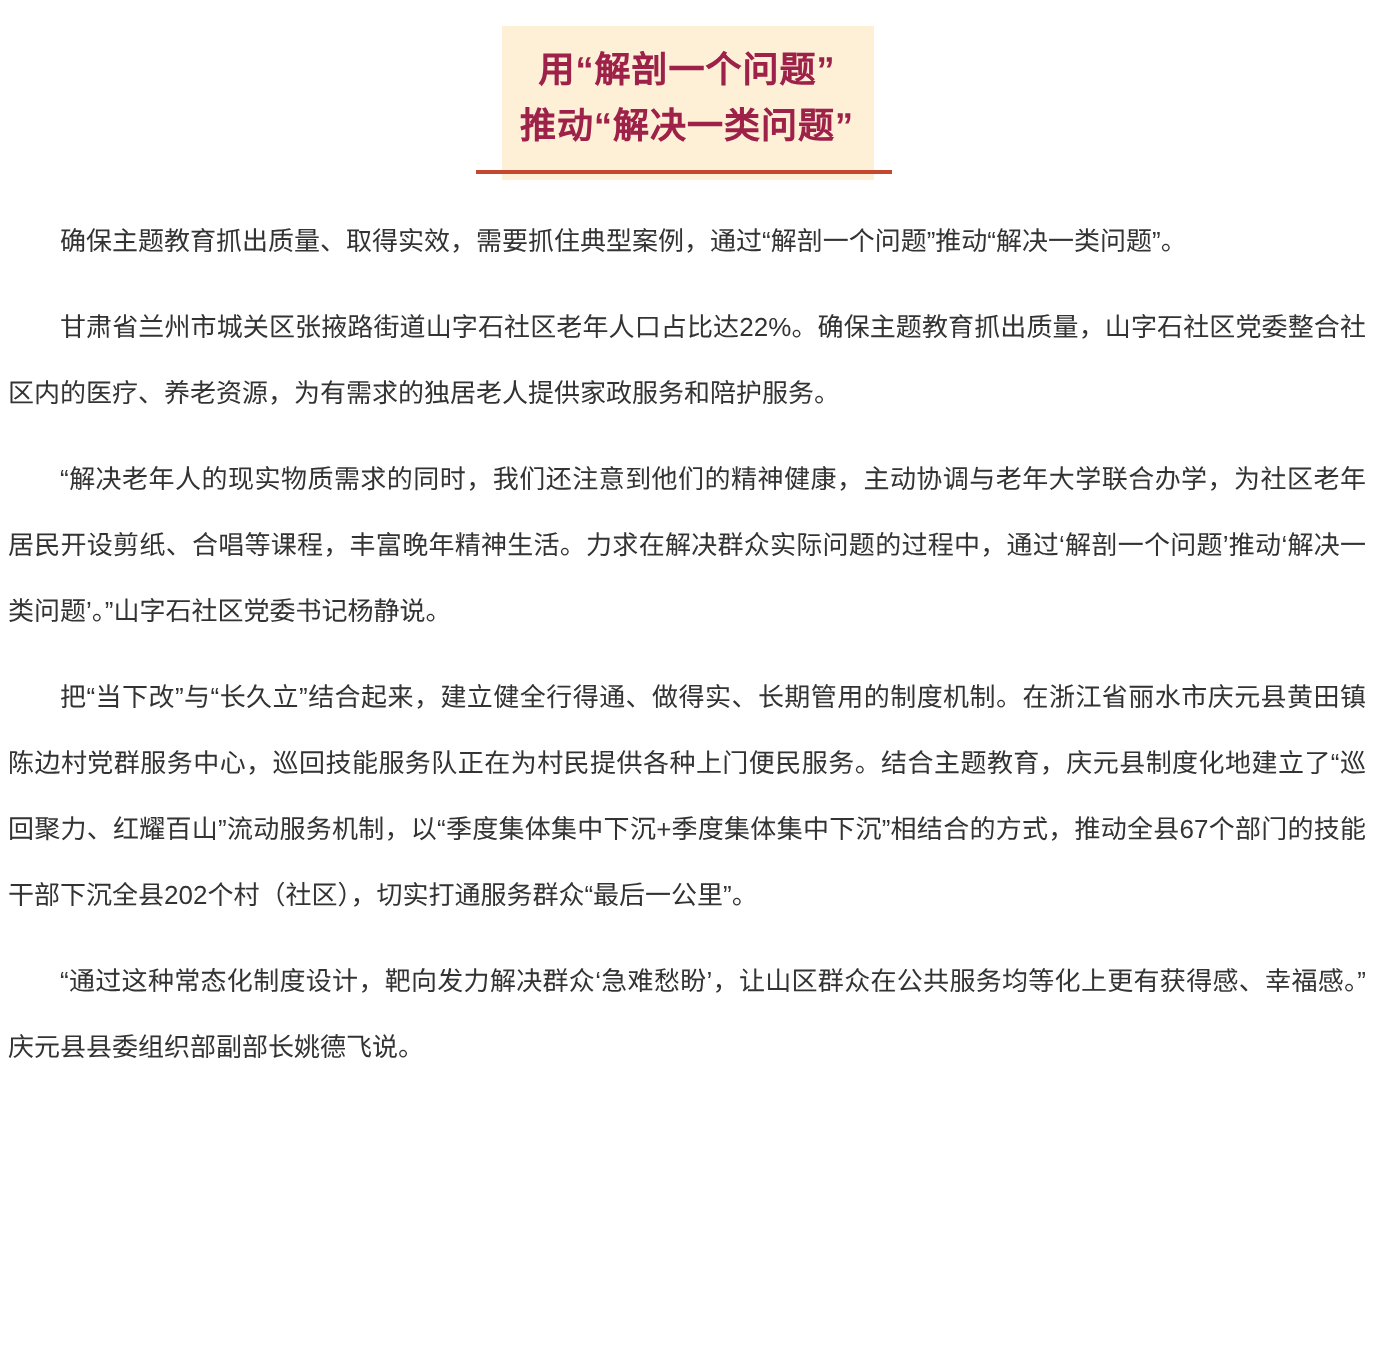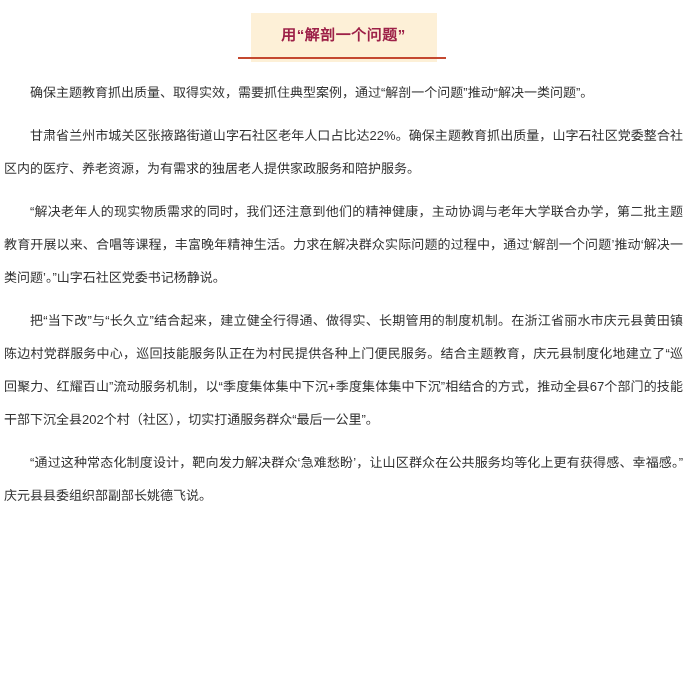--- a/index.html
+++ b/index.html
@@ -29,21 +29,21 @@
   }
   .title-box {
     position: relative;
     margin: 13px auto 0 auto;
     width: 186px;
     background: var(--title-box-bg);
     padding: 8px 6px 13px 6px;
     text-align: center;
   }
   .title-line {
-    font-size: 15px;
+    font-size: 18px;
     line-height: 28px;
     font-weight: bold;
     color: var(--title-text);
     letter-spacing: 0.5px;
     white-space: nowrap;
   }
   .title-underline {
     position: absolute;
     left: -13px;
     right: -9px;
@@ -64,24 +64,25 @@
     text-indent: 2em;
   }
 </style>
 </head>
 <body>
 
 <div class="page">
 
   <div class="title-box">
     <div class="title-line">用“解剖一个问题”</div>
+    <div class="title-line">推动“解决一类问题”</div>
     <div class="title-underline"></div>
   </div>
 
   <div class="article">
     <p>确保主题教育抓出质量、取得实效，需要抓住典型案例，通过“解剖一个问题”推动“解决一类问题”。</p>
     <p>甘肃省兰州市城关区张掖路街道山字石社区老年人口占比达22%。确保主题教育抓出质量，山字石社区党委整合社区内的医疗、养老资源，为有需求的独居老人提供家政服务和陪护服务。</p>
-    <p>“解决老年人的现实物质需求的同时，我们还注意到他们的精神健康，主动协调与老年大学联合办学，第二批主题教育开展以来、合唱等课程，丰富晚年精神生活。力求在解决群众实际问题的过程中，通过‘解剖一个问题’推动‘解决一类问题’。”山字石社区党委书记杨静说。</p>
+    <p>“解决老年人的现实物质需求的同时，我们还注意到他们的精神健康，主动协调与老年大学联合办学，为社区老年居民开设剪纸、合唱等课程，丰富晚年精神生活。力求在解决群众实际问题的过程中，通过‘解剖一个问题’推动‘解决一类问题’。”山字石社区党委书记杨静说。</p>
     <p>把“当下改”与“长久立”结合起来，建立健全行得通、做得实、长期管用的制度机制。在浙江省丽水市庆元县黄田镇陈边村党群服务中心，巡回技能服务队正在为村民提供各种上门便民服务。结合主题教育，庆元县制度化地建立了“巡回聚力、红耀百山”流动服务机制，以“季度集体集中下沉+季度集体集中下沉”相结合的方式，推动全县67个部门的技能干部下沉全县202个村（社区），切实打通服务群众“最后一公里”。</p>
     <p>“通过这种常态化制度设计，靶向发力解决群众‘急难愁盼’，让山区群众在公共服务均等化上更有获得感、幸福感。”庆元县县委组织部副部长姚德飞说。</p>
   </div>
 
 </div>
 
 </body></html>

